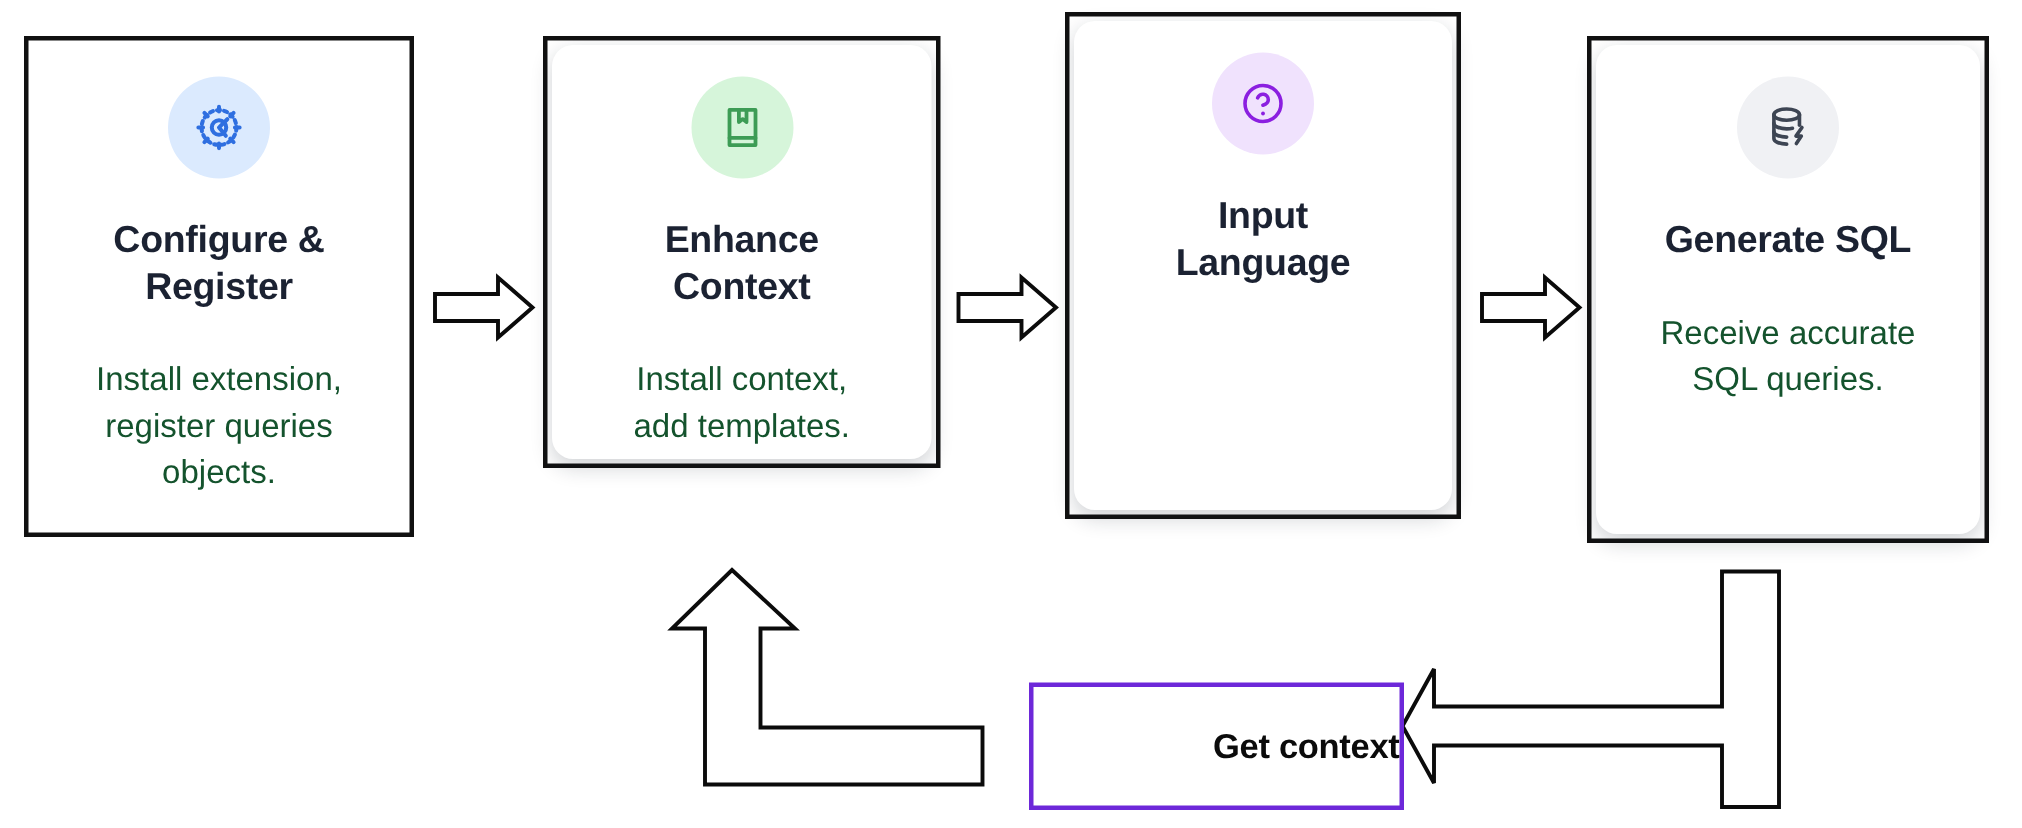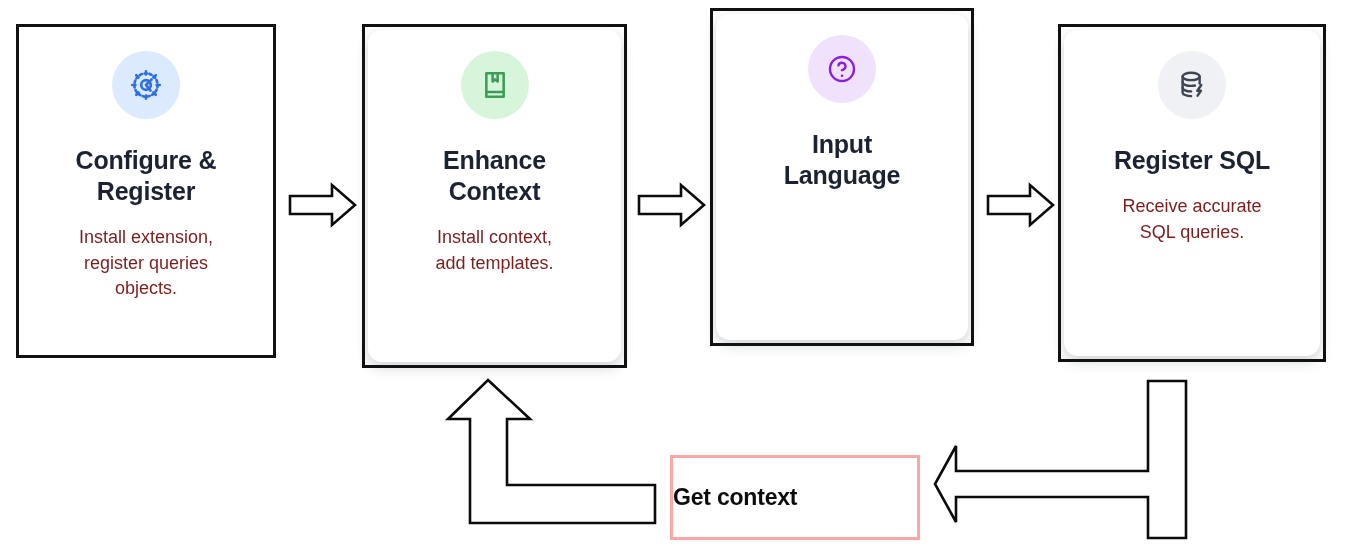--- a/index.html
+++ b/index.html
@@ -63,43 +63,44 @@
     font-size: 25px;
     font-weight: bold;
     line-height: 1.24;
     color: #1b2232;
     letter-spacing: -0.2px;
     margin-top: 26px;
     padding: 0 10px;
     white-space: pre-line;
   }
   .card-desc {
-    font-size: 18px;
+    font-size: 22px;
     line-height: 1.42;
-    color: #7f1d1d;
-    margin-top: 18px;
+    color: #14532d;
+    margin-top: 30px;
     padding: 0 14px;
     white-space: pre-line;
   }
 
   
   .connector {
     position: absolute;
   }
   .connector svg { display: block; overflow: visible; }
 
   
   .ctx-box {
     position: absolute;
     box-sizing: border-box;
-    border: 3px solid #fca5a5;
-    background: #ffffff;
-    display: flex;
-    align-items: center;
-    justify-content: flex-start;
+    border: 3px solid #6d28d9;
+    background: #ffffff;
+    display: flex;
+    align-items: center;
+    justify-content: flex-end;
+    margin-left: 16px;
   }
   .ctx-label {
     font-size: 23px;
     font-weight: bold;
     color: #0b0b0b;
     letter-spacing: -0.2px;
   }
 </style>
 </head>
 <body>
@@ -125,21 +126,21 @@
 objects.</div>
     </div>
   </div>
 
   <div class="connector" style="left:288px; top:182px;">
     <svg width="70" height="46" viewBox="0 0 70 46">
       <path d="M2 14 L44 14 L44 3 L67 23 L44 43 L44 32 L2 32 Z" fill="#ffffff" stroke="#0b0b0b" stroke-width="2.6" stroke-linejoin="miter"></path>
     </svg>
   </div>
 
-  <div class="card" style="left:362px; top:24px; width:265px; height:344px;">
+  <div class="card" style="left:362px; top:24px; width:265px; height:288px;">
     <div class="card-inner rounded">
       <div class="icon-circle" style="background:#d6f5da;">
         <svg width="32" height="32" viewBox="0 0 24 24" fill="none" stroke="#3d9c55" stroke-width="1.9" stroke-linecap="round" stroke-linejoin="round">
           <path d="M5.5 3.2h13v17.6h-13z"></path>
           <path d="M5.5 17.2h13"></path>
           <path d="M10.2 3.2v6.1l1.9-1.5 1.9 1.5V3.2"></path>
         </svg>
       </div>
       <div class="card-title">Enhance
 Context</div>
@@ -179,21 +180,21 @@
       <div class="icon-circle" style="background:#f0f1f4;">
         <svg width="33" height="33" viewBox="0 0 24 24" fill="none" stroke="#3d4553" stroke-width="1.75" stroke-linecap="round" stroke-linejoin="round">
           <ellipse cx="11" cy="5.4" rx="6.2" ry="2.7"></ellipse>
           <path d="M4.8 5.4v11.6c0 1.5 2.78 2.7 6.2 2.7"></path>
           <path d="M17.2 5.4v5.1"></path>
           <path d="M4.8 9.6c0 1.49 2.78 2.7 6.2 2.7 1.0 0 1.95-.1 2.78-.29"></path>
           <path d="M4.8 13.6c0 1.49 2.78 2.7 6.2 2.7"></path>
           <path d="M18.4 11.6l-2.9 4.2h2.6l-2.4 3.6"></path>
         </svg>
       </div>
-      <div class="card-title">Register SQL</div>
+      <div class="card-title">Generate SQL</div>
       <div class="card-desc">Receive accurate
 SQL queries.</div>
     </div>
   </div>
 
   <div class="connector" style="left:930px; top:372px;">
     <svg width="270" height="170" viewBox="0 0 270 170">
       <path d="M256 9
                L256 166
                L218 166

